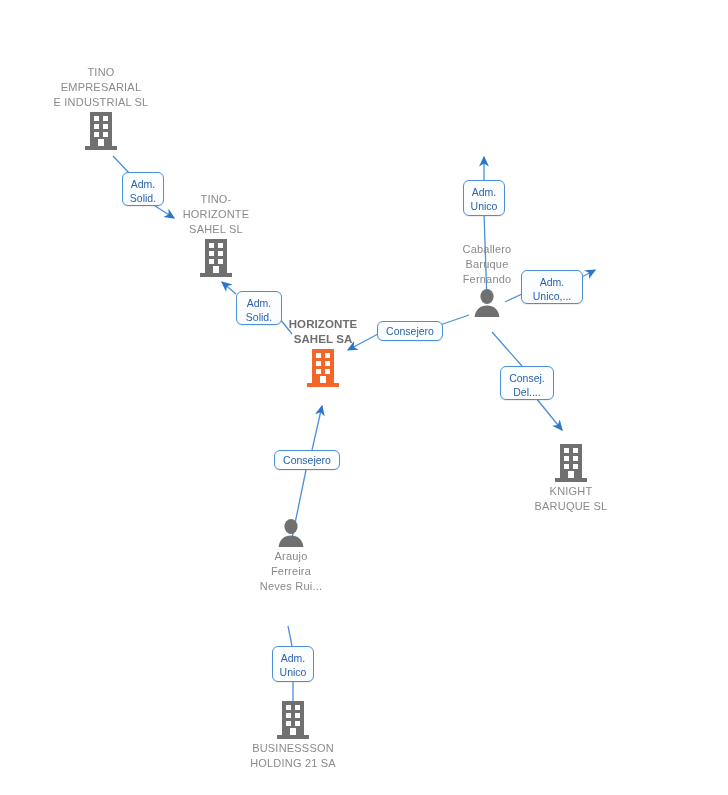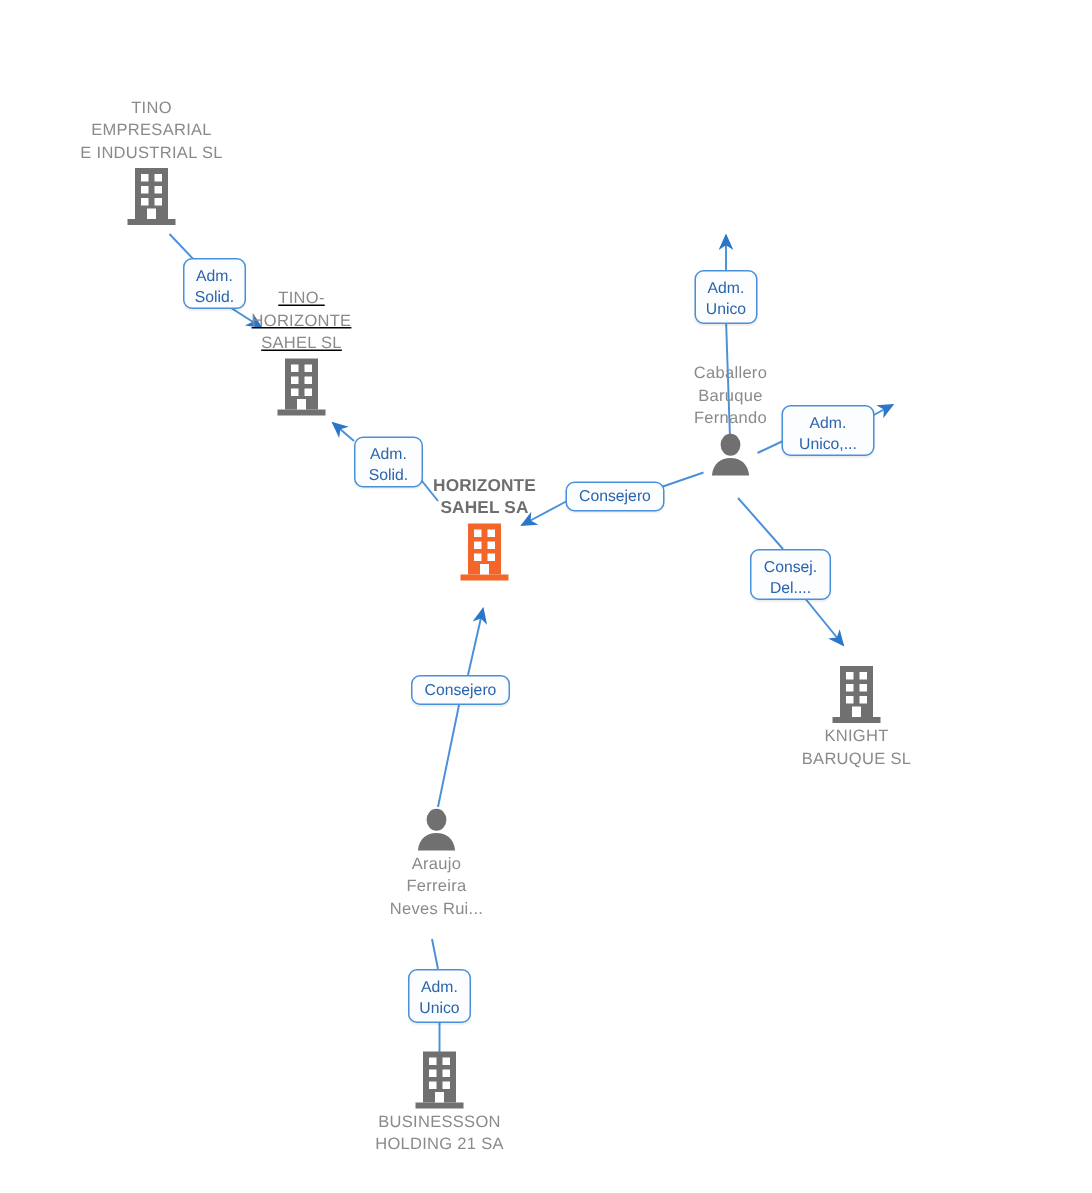--- a/index.html
+++ b/index.html
@@ -153,21 +153,21 @@
           <rect x="11" y="14" width="5" height="5"></rect>
             <rect x="20" y="14" width="5" height="5"></rect>
           <rect x="11" y="22" width="5" height="5"></rect>
             <rect x="20" y="22" width="5" height="5"></rect>
           <rect x="15" y="29" width="6" height="7"></rect>
         </g>
       </svg>
     </span>
   </div>
 
-  <div class="node" style="left:155px; top:160px; width:92px;text-decoration:underline;">
+  <div class="node" style="left:170px; top:160px; width:92px;">
     <div class="node-label">TINO-
 HORIZONTE
 SAHEL SL</div>
     <span class="icon-wrap">
       <svg width="36" height="42" viewBox="0 0 36 42" xmlns="http://www.w3.org/2000/svg">
         <g fill="#707070">
           <rect x="7" y="2" width="22" height="34"></rect>
           <rect x="2" y="36" width="32" height="4"></rect>
         </g>
         <g fill="#ffffff">
@@ -236,21 +236,21 @@
           <rect x="11" y="22" width="5" height="5"></rect>
             <rect x="20" y="22" width="5" height="5"></rect>
           <rect x="15" y="29" width="6" height="7"></rect>
         </g>
       </svg>
     </span>
     <div class="node-label">KNIGHT
 BARUQUE  SL</div>
   </div>
 
-  <div class="node" style="left:243px; top:505px; width:96px;">
+  <div class="node" style="left:243px; top:485px; width:96px;">
     <span class="icon-wrap">
       <svg width="32" height="32" viewBox="0 0 32 32" xmlns="http://www.w3.org/2000/svg">
         <g fill="#707070">
           <ellipse cx="16" cy="9.5" rx="6.6" ry="7.4"></ellipse>
           <path d="M3.6,30 C4.4,22.2 9.4,18.4 16,18.4 C22.6,18.4 27.6,22.2 28.4,30 Z"></path>
         </g>
       </svg>
     </span>
     <div class="node-label">Araujo
 Ferreira

